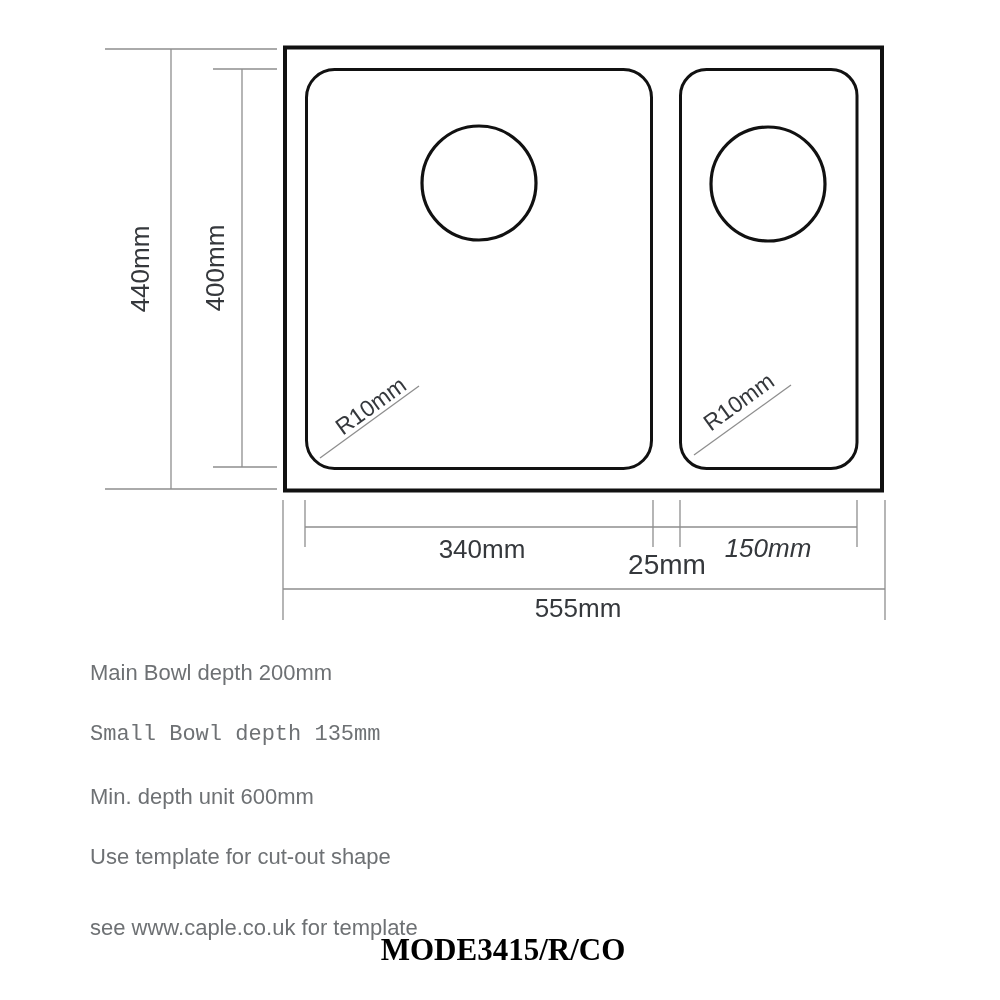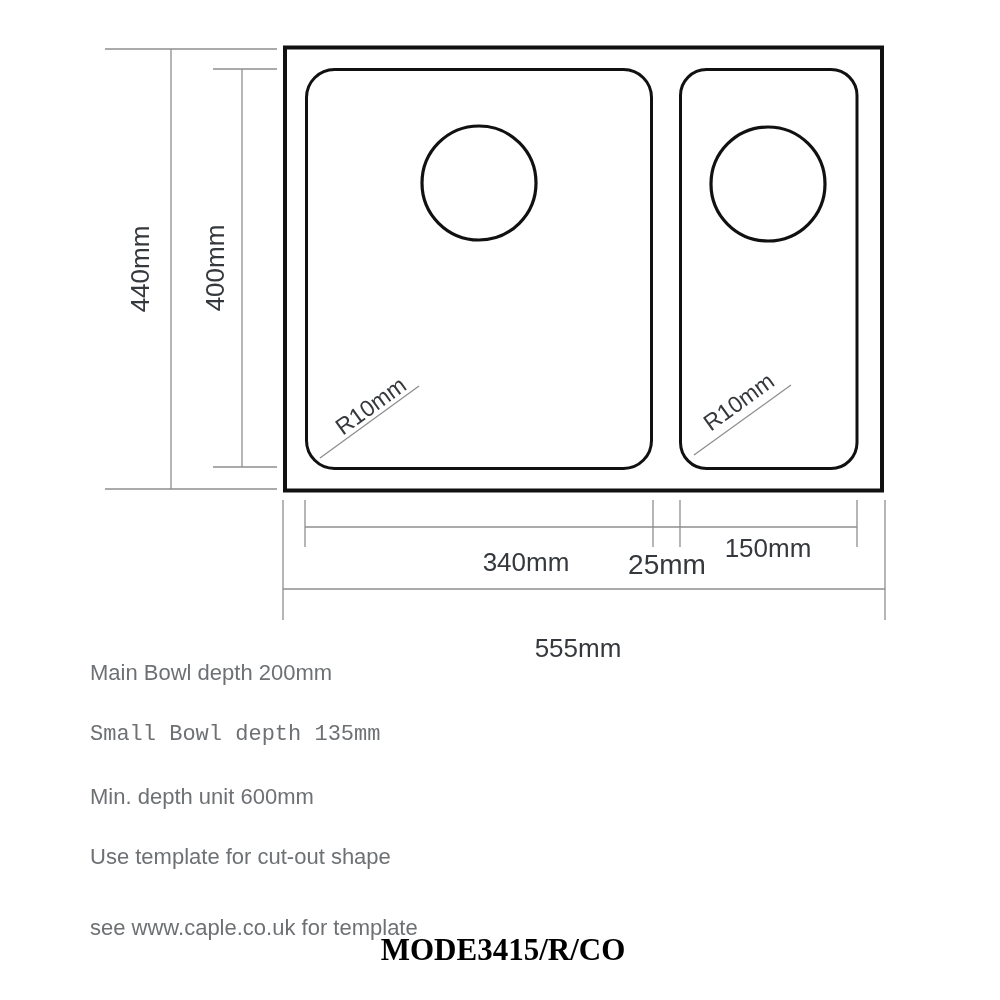--- a/index.html
+++ b/index.html
@@ -49,24 +49,24 @@
       <line x1="305" y1="527" x2="857" y2="527"></line>
       <line x1="283" y1="589" x2="885" y2="589"></line>
 
       <line x1="320" y1="458" x2="419" y2="386"></line>
       <line x1="694" y1="455" x2="791" y2="385"></line>
     </g>
   </svg>
 
   <div class="lbl rot90" style="left:140px;top:269px;">440mm</div>
   <div class="lbl rot90" style="left:215px;top:268px;">400mm</div>
-  <div class="lbl" style="left:482px;top:562px;margin-left:44px;">340mm</div>
+  <div class="lbl" style="left:482px;top:549px;">340mm</div>
   <div class="lbl small" style="left:667px;top:565px;">25mm</div>
-  <div class="lbl" style="left:768px;top:548px;">150mm</div>
-  <div class="lbl" style="left:578px;top:608px;margin-top:40px;">555mm</div>
+  <div class="lbl" style="left:768px;top:548px;font-style:italic;">150mm</div>
+  <div class="lbl" style="left:578px;top:608px;">555mm</div>
   <div class="lbl radius" style="left:371px;top:406px;">R10mm</div>
   <div class="lbl radius" style="left:739px;top:402px;">R10mm</div>
 
   <div class="note" style="top:662px;">Main Bowl depth 200mm</div>
   <div class="note" style="top:724px;font-family:Liberation Mono, monospace;">Small Bowl depth 135mm</div>
   <div class="note" style="top:786px;">Min. depth unit 600mm</div>
   <div class="note" style="top:846px;">Use template for cut-out shape</div>
   <div class="note" style="top:888px;margin-top:29px;">see www.caple.co.uk for template</div>
 
   <div class="model" style="left:503px;top:950px;">MODE3415/R/CO</div>

